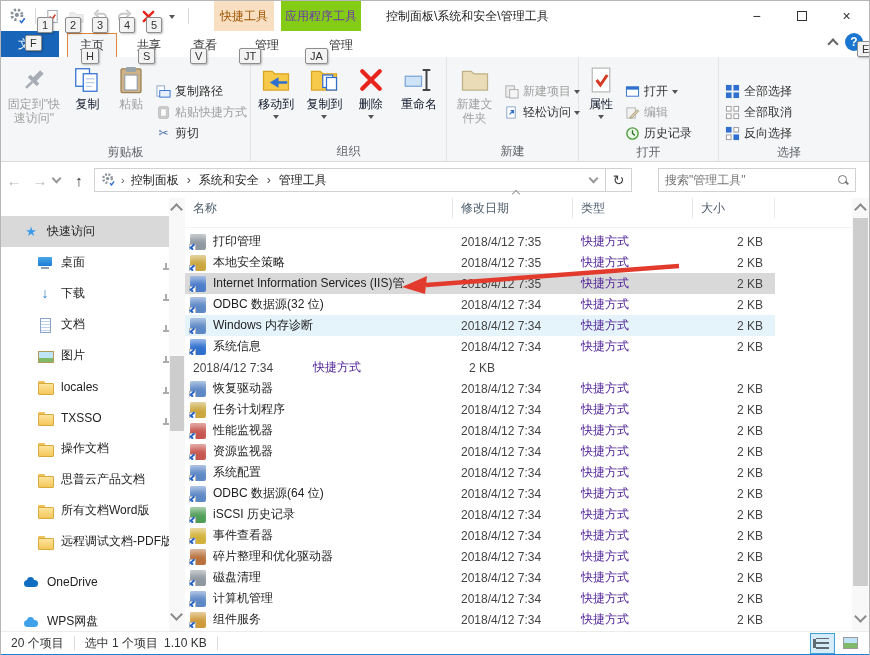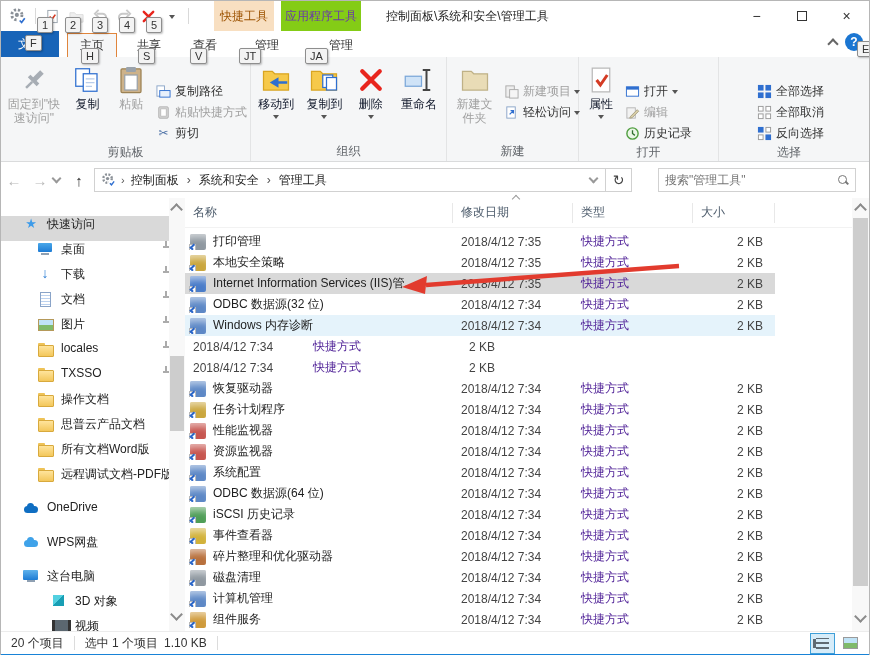--- a/index.html
+++ b/index.html
@@ -54,38 +54,38 @@
 .addr-end{margin-left:auto;display:flex;align-items:center}
 .refbox{height:24px;width:26px;border:1px solid #d1d1d1;border-left:none;display:flex;align-items:center;justify-content:center;font-size:14px;color:#444}
 .searchbox{height:24px;width:198px;border:1px solid #d1d1d1;margin-left:26px;display:flex;align-items:center;padding:0 6px}
 .searchbox input{border:none;outline:none;flex:1;font-size:12px;color:#8a8a8a;font-family:"Liberation Sans",sans-serif}
 .mag{width:12px;height:12px;position:relative;flex:none}
 .mag::before{content:"";position:absolute;left:1px;top:1px;width:7px;height:7px;border:1.5px solid #777;border-radius:50%}
 .mag::after{content:"";position:absolute;left:8px;top:8px;width:4px;height:1.5px;background:#777;transform:rotate(45deg)}
 
 .main{position:absolute;left:0;top:197px;width:100%;height:433px;background:#fff}
 .sidebar{position:absolute;left:0;top:0;width:168px;height:100%;overflow:hidden;padding-top:18px}
-.snav{display:flex;align-items:flex-start;height:25px;font-size:12px;color:#222}
+.snav{display:flex;align-items:center;height:31px;font-size:12px;color:#222}
 .snav.lvl1{padding-left:22px}.snav.lvl2{padding-left:36px}.snav.lvl3{padding-left:50px}
 .snav.gap{margin-top:9px}
 .snav.selected{background:#d9d9d9}
 .snav .lbl{margin-left:8px;white-space:nowrap}
 .pinwrap{margin-left:auto;margin-right:8px;visibility:hidden}
 .pinwrap.show{visibility:visible}
 .pinic{width:10px;height:10px;position:relative;transform:rotate(45deg);opacity:.75}
 .pinic::before{content:"";position:absolute;left:4px;top:0;width:2px;height:6px;background:#8f8f8f}
 .pinic::after{content:"";position:absolute;left:2px;top:5px;width:6px;height:2px;background:#8f8f8f}
 .sscroll{position:absolute;left:168px;top:0;width:16px;height:100%;background:#f8f8f8}
 .sarrow{position:absolute;left:3px;width:9px;height:9px;border-right:2px solid #8a8a8a;border-bottom:2px solid #8a8a8a}
 .sarrow.up{top:7px;transform:rotate(-135deg)}
 .sarrow.dn{bottom:12px;transform:rotate(45deg)}
 .sthumb{position:absolute;left:1px;width:14px;background:#cdcdcd}
 
 .filearea{position:absolute;left:184px;top:0;right:17px;height:100%}
-.lheader{display:flex;height:30px;align-items:center;font-size:12px;color:#4c5b6b;border-bottom:1px solid #f2f2f2}
+.lheader{display:flex;height:30px;align-items:flex-start;font-size:12px;color:#4c5b6b;border-bottom:1px solid #f2f2f2}
 .hc{padding-left:8px;border-right:1px solid #e8e8e8;height:20px;display:flex;align-items:center;position:relative}
 .hc.c1{width:268px}.hc.c2{width:120px}.hc.c3{width:120px}.hc.c4{width:82px}
 .sortup{position:absolute;left:50%;top:-7px;width:6px;height:6px;border-left:1.5px solid #9a9a9a;border-top:1.5px solid #9a9a9a;transform:rotate(45deg)}
 .rows{margin-top:3px}
 .lrow{display:flex;height:21px;align-items:center;width:590px;font-size:12px;color:#333}
 .lrow.selected{background:#d9d9d9}
 .lrow.hover{background:#e5f3fb}
 .cell{overflow:hidden;white-space:nowrap}
 .cell.c1{width:268px;display:flex;align-items:center;color:#1d1d1d}
 .cell.c2{width:120px;padding-left:8px;color:#444}
@@ -353,21 +353,21 @@
                 <path d="M8 4.5V8l2.5 2" stroke="#2f6f2f" stroke-width="1.4" fill="none"></path>
               </svg>
               <span>历史记录</span>
             </div>
         </div>
       </div>
       <div class="glabel">打开</div>
     </div>
 
     <div class="grp" style="width:140px;border-right:none">
-      <div class="body" style="justify-content:flex-end">
+      <div class="body" style="justify-content:flex-start">
         <div class="smallcol" style="width:104px">
           <div class="smallbtn">
               <svg viewBox="0 0 16 16">
                 <rect x="1" y="1" width="6" height="6" fill="#2f6fd0"></rect>
                 <rect x="9" y="1" width="6" height="6" fill="#2f6fd0"></rect>
                 <rect x="1" y="9" width="6" height="6" fill="#2f6fd0"></rect>
                 <rect x="9" y="9" width="6" height="6" fill="#2f6fd0"></rect>
               </svg>
               <span>全部选择</span>
             </div>
@@ -598,20 +598,26 @@
                 <span class="lnk"></span>
               </span>
               <span>Windows 内存诊断</span>
             </span>
             <span class="cell c2">2018/4/12 7:34</span>
             <span class="cell c3">快捷方式</span>
             <span class="cell c4">2 KB</span>
           </div>
 
           <div class="lrow">
+            <span class="cell c1">
+              <span class="fico" style="background: rgb(47, 111, 206);">
+                <span class="lnk"></span>
+              </span>
+              <span>系统信息</span>
+            </span>
             <span class="cell c2">2018/4/12 7:34</span>
             <span class="cell c3">快捷方式</span>
             <span class="cell c4">2 KB</span>
           </div>
 
           <div class="lrow">
             <span class="cell c2">2018/4/12 7:34</span>
             <span class="cell c3">快捷方式</span>
             <span class="cell c4">2 KB</span>
           </div>

